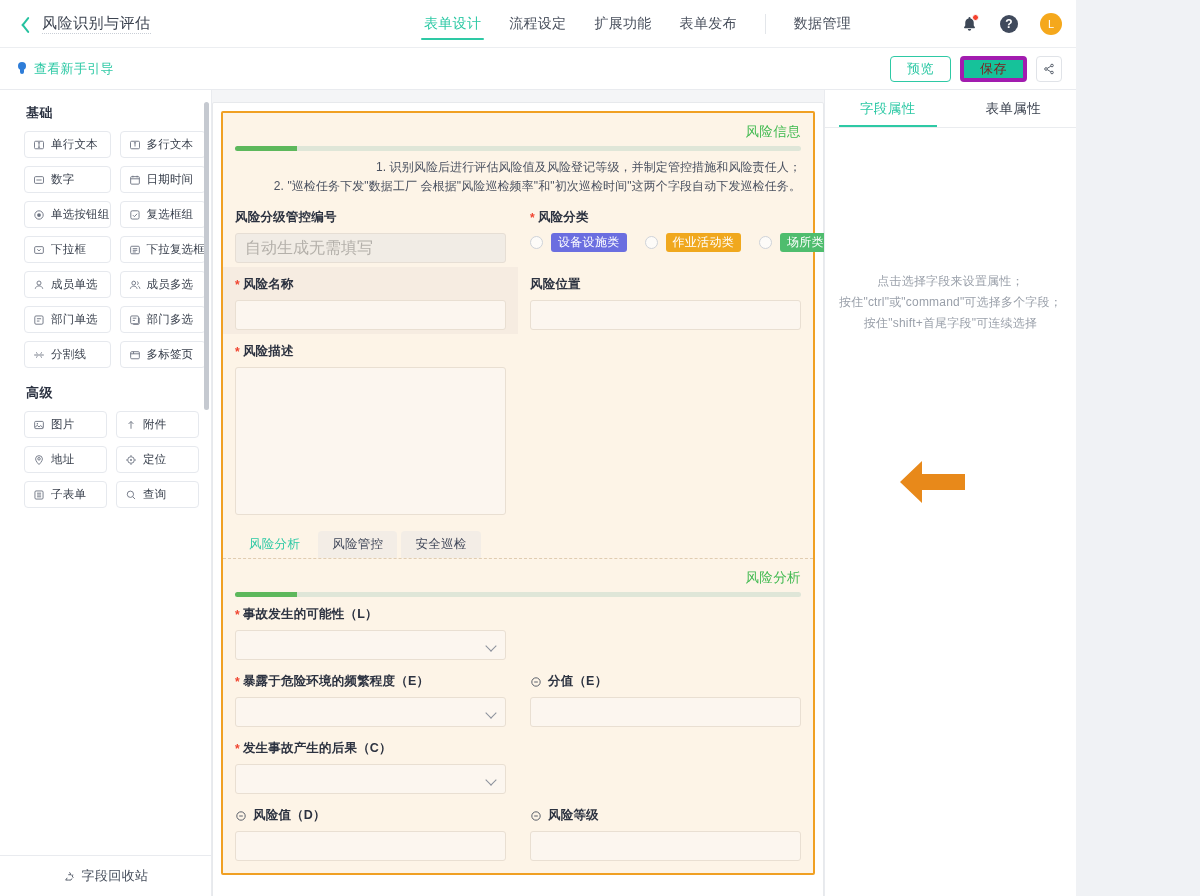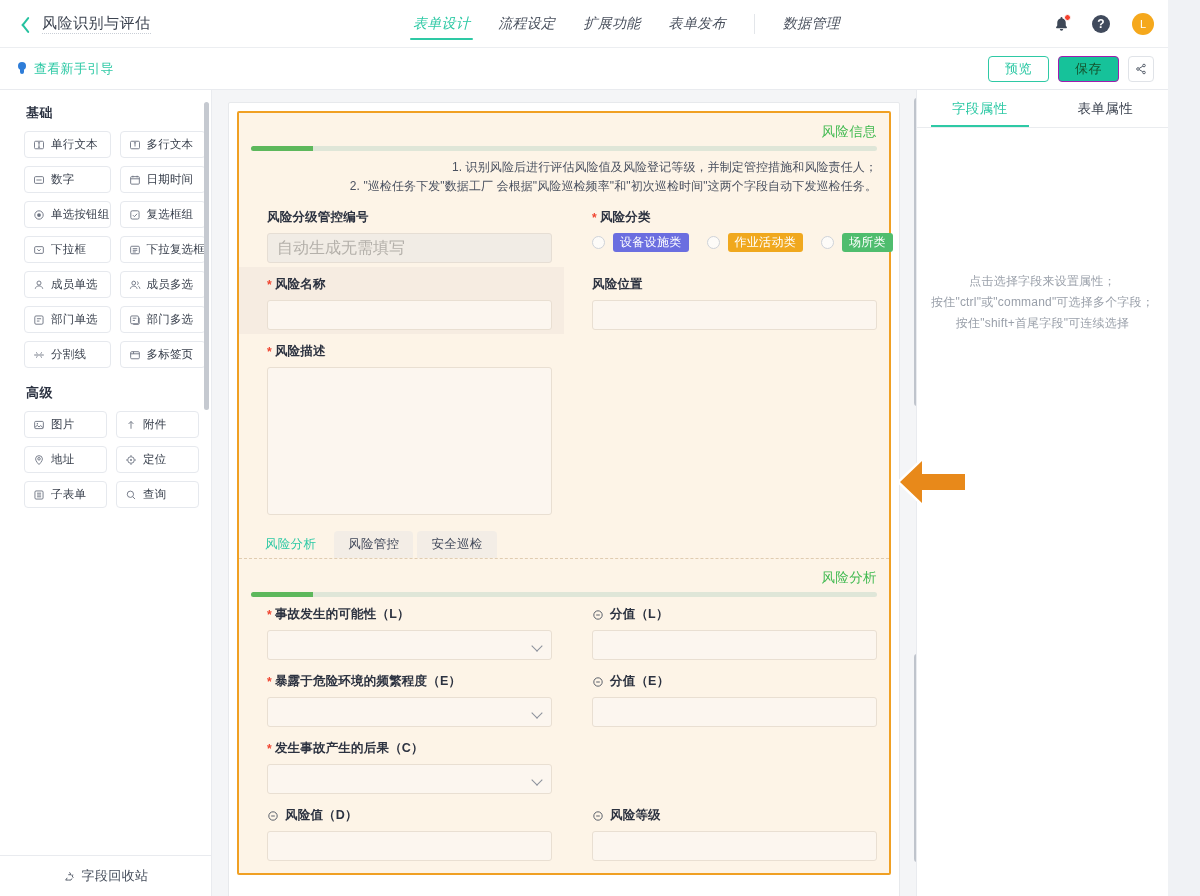--- a/index.html
+++ b/index.html
@@ -3,39 +3,39 @@
 <meta charset="utf-8">
 <style>
   * { box-sizing: border-box; margin: 0; padding: 0; }
   html, body {
     width: 1200px; height: 896px;
     font-family: "Liberation Sans", "DejaVu Sans", sans-serif;
     background: #f0f2f5;
     overflow: hidden;
     -webkit-font-smoothing: antialiased;
   }
-  .app { width: 1168px; height: 896px; position: relative; display: flex; flex-direction: column; background:#f5f6f8; }
+  .app { width: 1076px; height: 896px; position: relative; display: flex; flex-direction: column; background:#f5f6f8; }
 
   
   .topbar {
     height: 48px; background: #ffffff; display: flex; align-items: center;
     border-bottom: 1px solid #eceef1; flex: 0 0 48px; position: relative;
   }
   .back-btn { width: 42px; height: 48px; display:flex; align-items:center; justify-content:center; cursor:pointer; }
   .back-chev { width: 11px; height: 18px; position: relative; }
   .back-chev::before, .back-chev::after {
     content:""; position:absolute; background:#27c2a0; width: 2.3px; height: 11px; border-radius: 2px; left: 5px;
   }
   .back-chev::before { top: 0px; transform: rotate(38deg); transform-origin: bottom center; }
   .back-chev::after  { top: 9px; transform: rotate(-38deg); transform-origin: top center; }
   .page-title {
     font-size: 15px; color: #3c4350; font-weight: 500; letter-spacing: .5px;
     border-bottom: 1px dotted #c9ced6; padding-bottom: 1px; line-height: 18px;
   }
-  .nav-tabs { position:absolute; left: 399px; top:0; height:48px; display:flex; align-items:stretch;font-style:italic; }
+  .nav-tabs { position:absolute; left: 410px; top:0; height:48px; display:flex; align-items:stretch; }
   .nav-tab {
     font-size: 14px; color: #4a515e; padding: 0 14px; display:flex; align-items:center;
     position: relative; cursor: pointer; letter-spacing: .3px;
   }
   .nav-tab.active { color: #2ec9a5; }
   .nav-tab.active::after {
     content:""; position:absolute; left: 11px; right: 11px; bottom: 8px; height: 2.5px; background:#2ec9a5; border-radius:2px;
   }
   .nav-div { width:1px; background:#e3e6ea; margin: 14px 14px; }
   .top-right { position:absolute; right: 14px; top:0; height: 48px; display:flex; align-items:center; gap: 22px; }
@@ -56,21 +56,21 @@
   .guide-ic { width:11px; height:13px; position:relative; }
   .guide-ic .b { position:absolute; left:1.5px; top:0; width:8px; height:8px; border-radius:50%; background:#2e7dd8;}
   .guide-ic .s { position:absolute; left:3.5px; top:6px; width:4px; height:6px; background:#2e7dd8; border-radius:0 0 2px 2px;}
   .guide-tx { font-size:13px; color:#2ec9a5; letter-spacing:.3px; }
   .sub-right { position:absolute; right: 14px; display:flex; align-items:center; gap: 9px; }
   .btn {
     height:26px; padding: 0 16px; border-radius:4px; font-size:13px; display:flex; align-items:center; justify-content:center;
     cursor:pointer; letter-spacing:.5px;
   }
   .btn.ghost { border:1px solid #2ec9a5; color:#2ec9a5; background:#fff; }
-  .btn.primary { background:#16c29a; color:#14532d; border:1px solid #a21caf; }
+  .btn.primary { background:#16c29a; color:#7f1d1d; border:4px solid #a21caf; }
   .btn.icon { width:26px; padding:0; border:1px solid #e0e3e8; background:#fff; color:#5a626e; }
 
   
   .body { flex:1 1 auto; display:flex; min-height:0; position:relative; }
 
   
   .sidebar {
     width: 212px; background:#fff; border-right:1px solid #e9ebef; display:flex; flex-direction:column;
     flex: 0 0 212px; position:relative;
   }
@@ -97,21 +97,21 @@
   }
   .formbox { border: 2px solid #f0a023; background:#fdf4e7; border-radius:2px;text-align:right; }
 
   .sec-head { padding: 10px 12px 0 12px; }
   .sec-title { font-size:13.5px; color:#3fb94f; font-weight:500; letter-spacing:.4px; }
   .sec-rule { height:5px; margin-top:5px; position:relative; background:#dfe6d8; border-radius:3px;}
   .sec-rule::before { content:""; position:absolute; left:0; top:0; width:62px; height:5px; background:#5db85c; border-radius:3px 0 0 3px;}
   .sec-desc { font-size:12px; color:#4a5160; line-height:19px; padding: 7px 12px 4px 12px; letter-spacing:.1px; }
 
   .row { display:flex; }
-  .cell { padding: 9px 12px 4px 28px; }
+  .cell { padding: 9px 12px 4px 12px; }
   .cell.half { width: 50%; }
   .cell.hover-bg { background:#f6ece1; }
   .flabel { font-size:12.5px; color:#2c3240; font-weight:bold; letter-spacing:.2px; margin-bottom:7px; display:flex; align-items:center; gap:2px;}
   .req { color:#f0442f; font-size:12px; line-height:10px; margin-right:1px; }
   .lk { width:12px; height:12px; margin-right:4px; color:#4b515d; flex:0 0 12px;}
   .fin {
     height: 30px; background:#fcf6ef; border:1px solid #e9dfd2; border-radius:3px; width:100%;
     font-size:16px; color:#3c4250; padding: 0 9px; display:flex; align-items:center; cursor:text;
   }
   .fin.ph { color:#b4b0aa; background:#f1ece5; border-color:#e6ded4;}
@@ -463,30 +463,20 @@
             <div class="row">
               <div class="cell half">
                 <div class="flabel">
                   <span class="req">*</span>
                   <span>事故发生的可能性（L）</span>
                 </div>
                 <div class="fin fsel">
                     <span class="cv"></span>
                   </div>
               </div>
-              <div class="cell half">
-                <div class="flabel">
-                  <svg class="lk" viewBox="0 0 16 16" fill="none" stroke="#4b515d" stroke-width="1.2">
-                      <circle cx="8" cy="8" r="5.6"></circle>
-                      <path d="M5.6 8h4.8"></path>
-                    </svg>
-                  <span>分值（L）</span>
-                </div>
-                <div class="fin"></div>
-              </div>
             </div>
 
             <div class="row">
               <div class="cell half">
                 <div class="flabel">
                   <span class="req">*</span>
                   <span>暴露于危险环境的频繁程度（E）</span>
                 </div>
                 <div class="fin fsel">
                     <span class="cv"></span>

